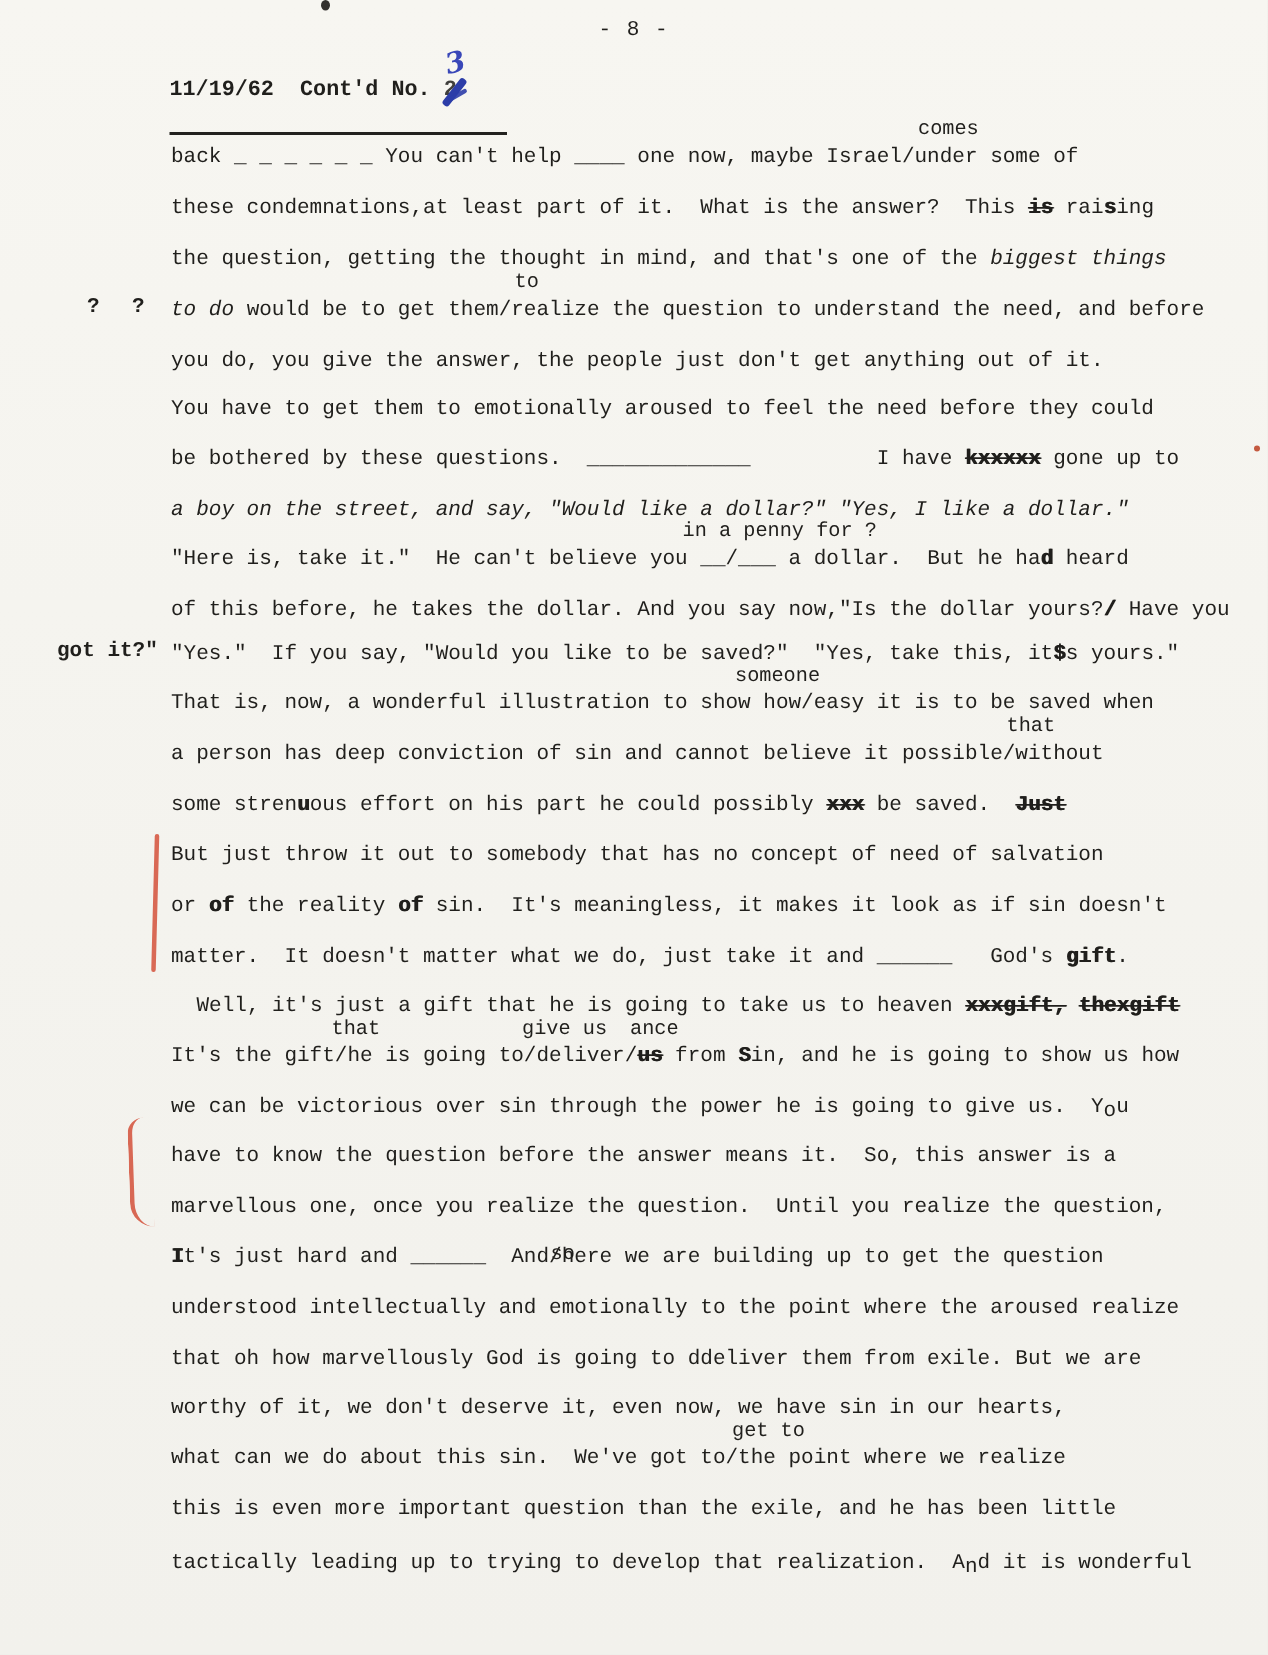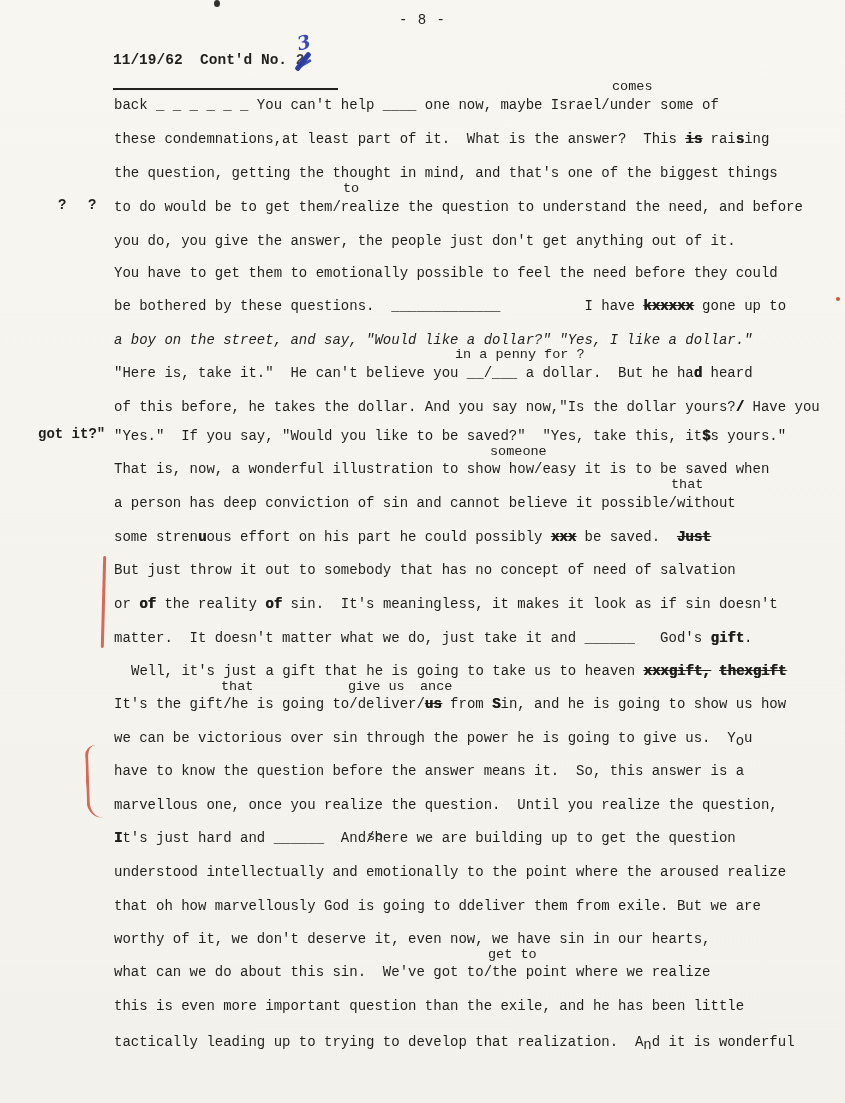--- a/index.html
+++ b/index.html
@@ -21,21 +21,21 @@
   .blue-slash2{position:absolute;left:2px;top:10px;width:14px;height:3px;
     background:#2c3da8;transform:rotate(-30deg);border-radius:2px;opacity:.9;}
   .hand-three{position:absolute;left:1px;top:-21px;color:#3947b8;
     font-family:"DejaVu Serif",serif;font-style:italic;font-size:19px;
     transform:rotate(-14deg);font-weight:bold;}
   .line{position:absolute;font-size:14px;white-space:pre;line-height:20px;}
   .ins{position:absolute;font-size:13.5px;white-space:pre;}
   .mnote{position:absolute;font-size:14px;white-space:pre;font-weight:600;}
   .seg-b{font-weight:700;text-shadow:.6px 0 0 currentColor;}
   .seg-x{font-weight:700;text-decoration:line-through;text-shadow:.5px 0 0 currentColor;text-align:center;}
-  .seg-i{}
+  .seg-i{font-style:italic;}
   .seg-s{position:relative;top:3px;display:inline-block;}
   .red-vline{position:absolute;width:3px;background:#d4503a;border-radius:2px;
     transform:rotate(1.5deg);opacity:.85;}
   .red-curve{position:absolute;width:13px;border-left:3px solid #d4503a;
     border-radius:12px 0 0 18px;transform:rotate(-2deg);opacity:.85;}
   .ink-dot{position:absolute;border-radius:50%;}
 </style>
 </head>
 <body>
 
@@ -45,21 +45,21 @@
 
   <div class="header"><span>11/19/62</span><span>  </span><span>Cont'd No.</span><span> </span><span class="numwrap"><span class="typednum">2</span><span class="blue-slash"></span><span class="blue-slash2"></span><span class="hand-three">3</span></span>
   </div>
 
   <div id="lines-host">
       <div class="line" style="top: 95px; left: 114px;"><span>back _ _ _ _ _ _ You can't help ____ one now, maybe Israel/under some of</span></div>
       <div class="line" style="top: 129px; left: 114px;"><span>these condemnations,at least part of it.  What is the answer?  This </span><span class="seg-x">is</span><span> rai</span><span class="seg-b">s</span><span>ing</span></div>
       <div class="line" style="top: 163px; left: 114px;"><span>the question, getting the thought in mind, and that's one of the </span><span class="seg-i">biggest things</span></div>
       <div class="line" style="top: 197px; left: 114px;"><span class="seg-i">to do</span><span> would be to get them/realize the question to understand the need, and before</span></div>
       <div class="line" style="top: 231px; left: 114px;"><span>you do, you give the answer, the people just don't get anything out of it.</span></div>
-      <div class="line" style="top: 263px; left: 114px;"><span>You have to get them to emotionally possible to feel the need before they could</span></div>
+      <div class="line" style="top: 263px; left: 114px;"><span>You have to get them to emotionally aroused to feel the need before they could</span></div>
       <div class="line" style="top: 296px; left: 114px;"><span>be bothered by these questions.  _____________          I have </span><span class="seg-x">kxxxxx</span><span> gone up to</span></div>
       <div class="line" style="top: 330px; left: 114px; font-style: italic;"><span>a boy on the street, and say, "Would like a dollar?" "Yes, I like a dollar."</span></div>
       <div class="line" style="top: 363px; left: 114px;"><span>"Here is, take it."  He can't believe you </span><span>__/___</span><span> a dollar.  But he ha</span><span class="seg-b">d</span><span> heard</span></div>
       <div class="line" style="top: 397px; left: 114px;"><span>of this before, he takes the dollar. And you say now,"Is the dollar yours?</span><span class="seg-b">/</span><span> Have you</span></div>
       <div class="line" style="top: 426px; left: 114px;"><span>"Yes."  If you say, "Would you like to be saved?"  "Yes, take this, it</span><span class="seg-b">$</span><span>s yours."</span></div>
       <div class="line" style="top: 459px; left: 114px;"><span>That is, now, a wonderful illustration to show how/easy it is to be saved when</span></div>
       <div class="line" style="top: 493px; left: 114px;"><span>a person has deep conviction of sin and cannot believe it possible/without</span></div>
       <div class="line" style="top: 527px; left: 114px;"><span>some stren</span><span class="seg-b">u</span><span>ous effort on his part he could possibly </span><span class="seg-x">xxx</span><span> be saved.  </span><span class="seg-x">Just</span></div>
       <div class="line" style="top: 560px; left: 114px;"><span>But just throw it out to somebody that has no concept of need of salvation</span></div>
       <div class="line" style="top: 594px; left: 114px;"><span>or </span><span class="seg-b">of</span><span> the reality </span><span class="seg-b">of</span><span> sin.  It's meaningless, it makes it look as if sin doesn't</span></div>

